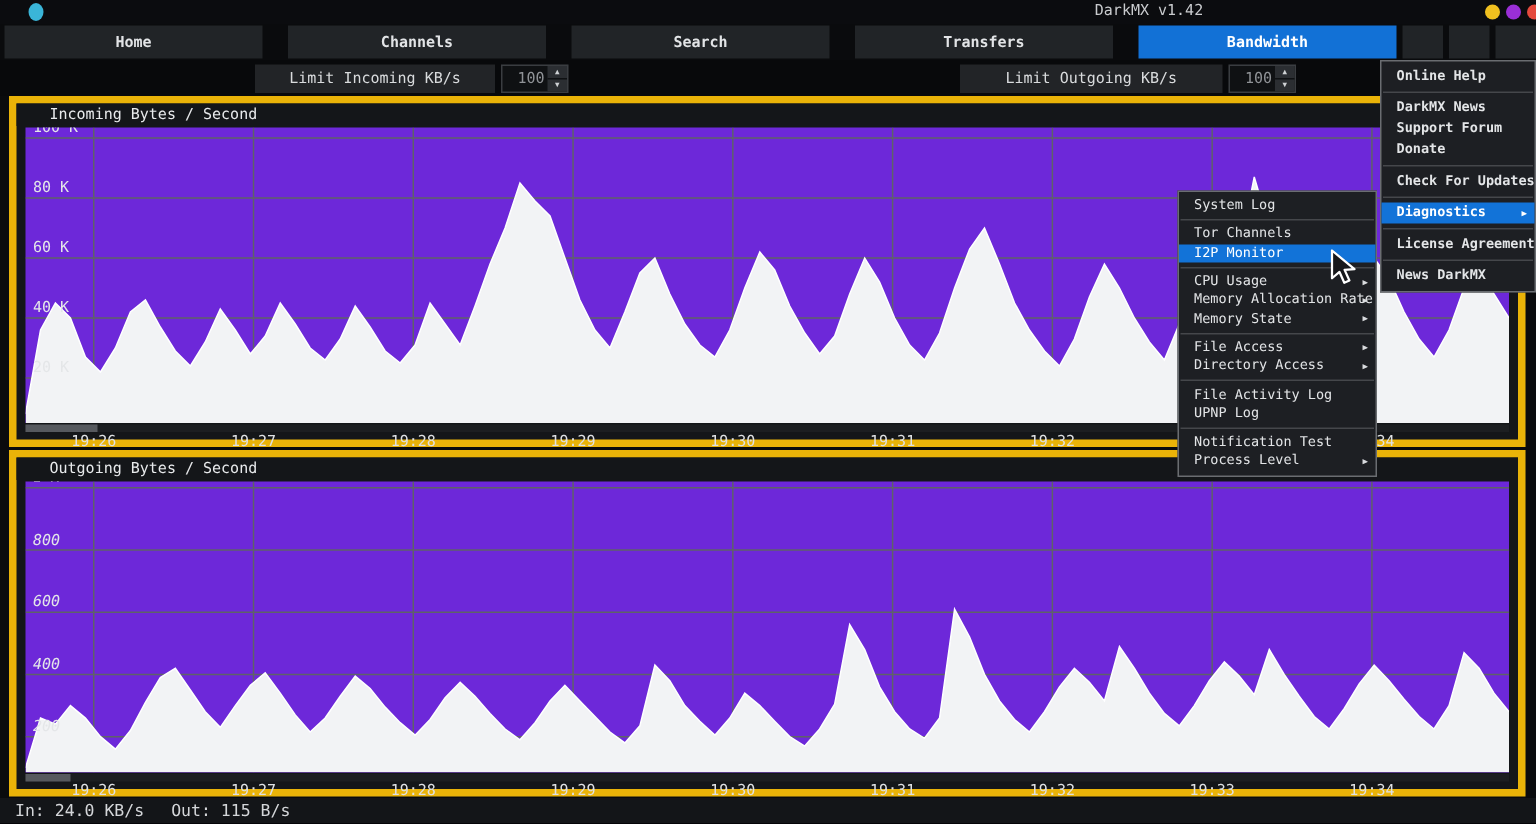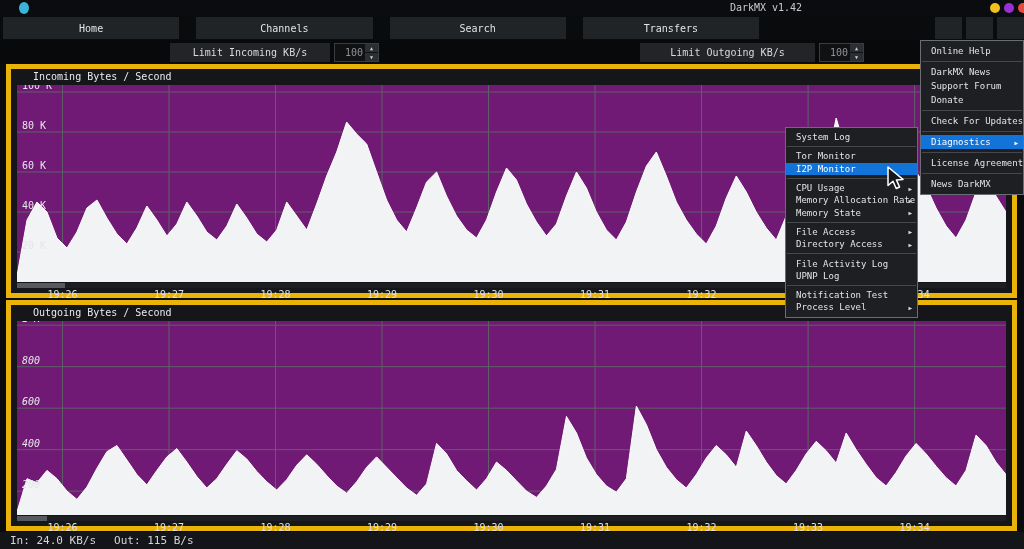--- a/index.html
+++ b/index.html
@@ -12,21 +12,21 @@
   }
   
   .titlebar { position:absolute; left:0; top:0; width:1024px; height:16px; background:#0b0c0f; }
   .app-dot { position:absolute; left:19px; top:2px; width:10px; height:12px; border-radius:50%; background:#3ab5d8; }
   .win-title { position:absolute; left:766px; top:2px; transform:translateX(-50%); font-size:10px; color:#c9cbce; white-space:nowrap; }
   .win-dot { position:absolute; top:3px; width:10px; height:10px; border-radius:50%; }
   .dot-y { left:990px; background:#f0c01f; }
   .dot-p { left:1004px; background:#9a2fd6; }
   .dot-r { left:1018px; background:#e44a3d; }
   
-  .tabbar { position:absolute; left:3px; top:17px; width:756px; height:23px; display:flex; gap:17px; }
+  .tabbar { position:absolute; left:3px; top:17px; width:928px; height:23px; display:flex; gap:17px;font-weight:bold; }
   .tab { flex:1; height:22px; background:#212427; color:#e2e4e6; font-size:10px;
          display:flex; align-items:center; justify-content:center; cursor:default; }
   .tab.active { background:#1271d6; color:#ffffff; }
   .sq-btns { position:absolute; left:935px; top:17px; height:22px; display:flex; gap:4px; }
   .sq { width:27px; height:22px; background:#212427; }
   
   .limitsrow { position:absolute; left:0; top:40px; width:1024px; height:24px; background:#08090b; }
   .limit-btn { position:absolute; top:3px; height:19px; background:#222427; color:#d9dbdd; font-size:10px;
                display:flex; align-items:center; justify-content:center; }
   .limit-in { left:170px; width:160px; }
@@ -37,21 +37,21 @@
                    font-family:inherit; font-size:10px; text-align:right; padding-right:2px; }
   .spin-arrows { width:13px; display:flex; flex-direction:column; }
   .spin-arrows div { flex:1; background:#2b2e32; color:#cfd2d5; font-size:5px; line-height:8px;
                      text-align:center; cursor:default; border-top:1px solid #0f1113; }
   .spin-arrows div:first-child { border-top:none; }
   
   .panel { position:absolute; left:6px; width:1011px; background:#141619; border:5px solid #eab308; }
   .panel-1 { top:64px; height:234px; }
   .panel-2 { top:300px; height:231px; }
   .panel-title { height:15px; font-size:10px; color:#e8eaec; padding-left:22px; padding-top:2px; background:#141619; }
-  .plot { position:absolute; left:6px; right:6px; background:#701a75; overflow:hidden; }
+  .plot { position:absolute; left:6px; right:6px; background:#6d28d9; overflow:hidden; }
   .panel-1 .plot { top:16px; height:197px; }
   .panel-2 .plot { top:16px; height:194px;font-style:italic; }
   .plot svg { position:absolute; left:0; top:0; width:100%; height:100%; }
   .ytick { position:absolute; left:5px; font-size:10px; color:#e4e6e8; white-space:nowrap; }
   .scrollbar { position:absolute; left:6px; right:6px; height:5px; background:#1c1e21; }
   .panel-1 .scrollbar { top:214px; } .panel-2 .scrollbar { top:211px; }
   .scroll-thumb { position:absolute; left:0; top:0; height:5px; background:#56595e; }
   .xlabels { position:absolute; left:6px; right:6px; height:14px; }
   .panel-1 .xlabels { top:219px; } .panel-2 .xlabels { top:216px; }
   .xtick { position:absolute; top:1px; transform:translateX(-50%); font-size:10px; color:#dfe1e4; white-space:nowrap; }
@@ -59,21 +59,21 @@
   .statusbar { position:absolute; left:0; top:532px; width:1024px; height:17px; background:#131518;
                font-size:11px; color:#d4d6d9; display:flex; align-items:center; }
   .statusbar span { margin-left:10px; }
   .statusbar span + span { margin-left:18px; }
   
   .menu { position:absolute; background:#1d1f23; border:1px solid #6a6d71; padding:3px 0; z-index:20; }
   .menu-main { left:920px; top:40px; width:104px; }
   .menu-sub  { left:785px; top:127px; width:133px; }
   .mi { position:relative; display:flex; align-items:center; padding:0 10px; color:#e3e5e7;
         font-size:9px; white-space:nowrap; cursor:default; }
-  .menu-main .mi { height:14px; }
+  .menu-main .mi { height:14px;font-weight:bold; }
   .menu-sub  .mi { height:12.3px; }
   .mi.hl { background:#1273d8; color:#ffffff; }
   .mi .arr { position:absolute; right:5px; font-size:6px; color:#d9dbde; }
   .mi.hl .arr { color:#fff; }
   .msep { height:1px; background:#45474b; margin:3px 1px; }
   
   .cursor { position:absolute; left:886px; top:166px; z-index:30; }
 </style>
 </head>
 <body>
@@ -86,20 +86,21 @@
     <div class="win-dot dot-y"></div>
     <div class="win-dot dot-p"></div>
     <div class="win-dot dot-r"></div>
   </div>
 
   <div class="tabbar" id="tabbar">
       <div class="tab">Home</div>
       <div class="tab">Channels</div>
       <div class="tab">Search</div>
       <div class="tab">Transfers</div>
+      <div class="tab active">Bandwidth</div>
     </div>
   <div class="sq-btns" id="sqbtns">
       <div class="sq"></div>
       <div class="sq"></div>
       <div class="sq"></div>
     </div>
 
   <div class="limitsrow">
     <div class="limit-btn limit-in">Limit Incoming KB/s</div>
     <div class="spinner spin-in">
@@ -242,21 +243,21 @@
         <span>News DarkMX</span>
       </div>
     </div>
 
   <div class="menu menu-sub" id="menu-sub">
       <div class="mi">
         <span>System Log</span>
       </div>
       <div class="msep"></div>
       <div class="mi">
-        <span>Tor Monitor</span>
+        <span>Tor Channels</span>
       </div>
       <div class="mi hl">
         <span>I2P Monitor</span>
       </div>
       <div class="msep"></div>
       <div class="mi">
         <span>CPU Usage</span>
         <span class="arr">▶</span>
       </div>
       <div class="mi">

